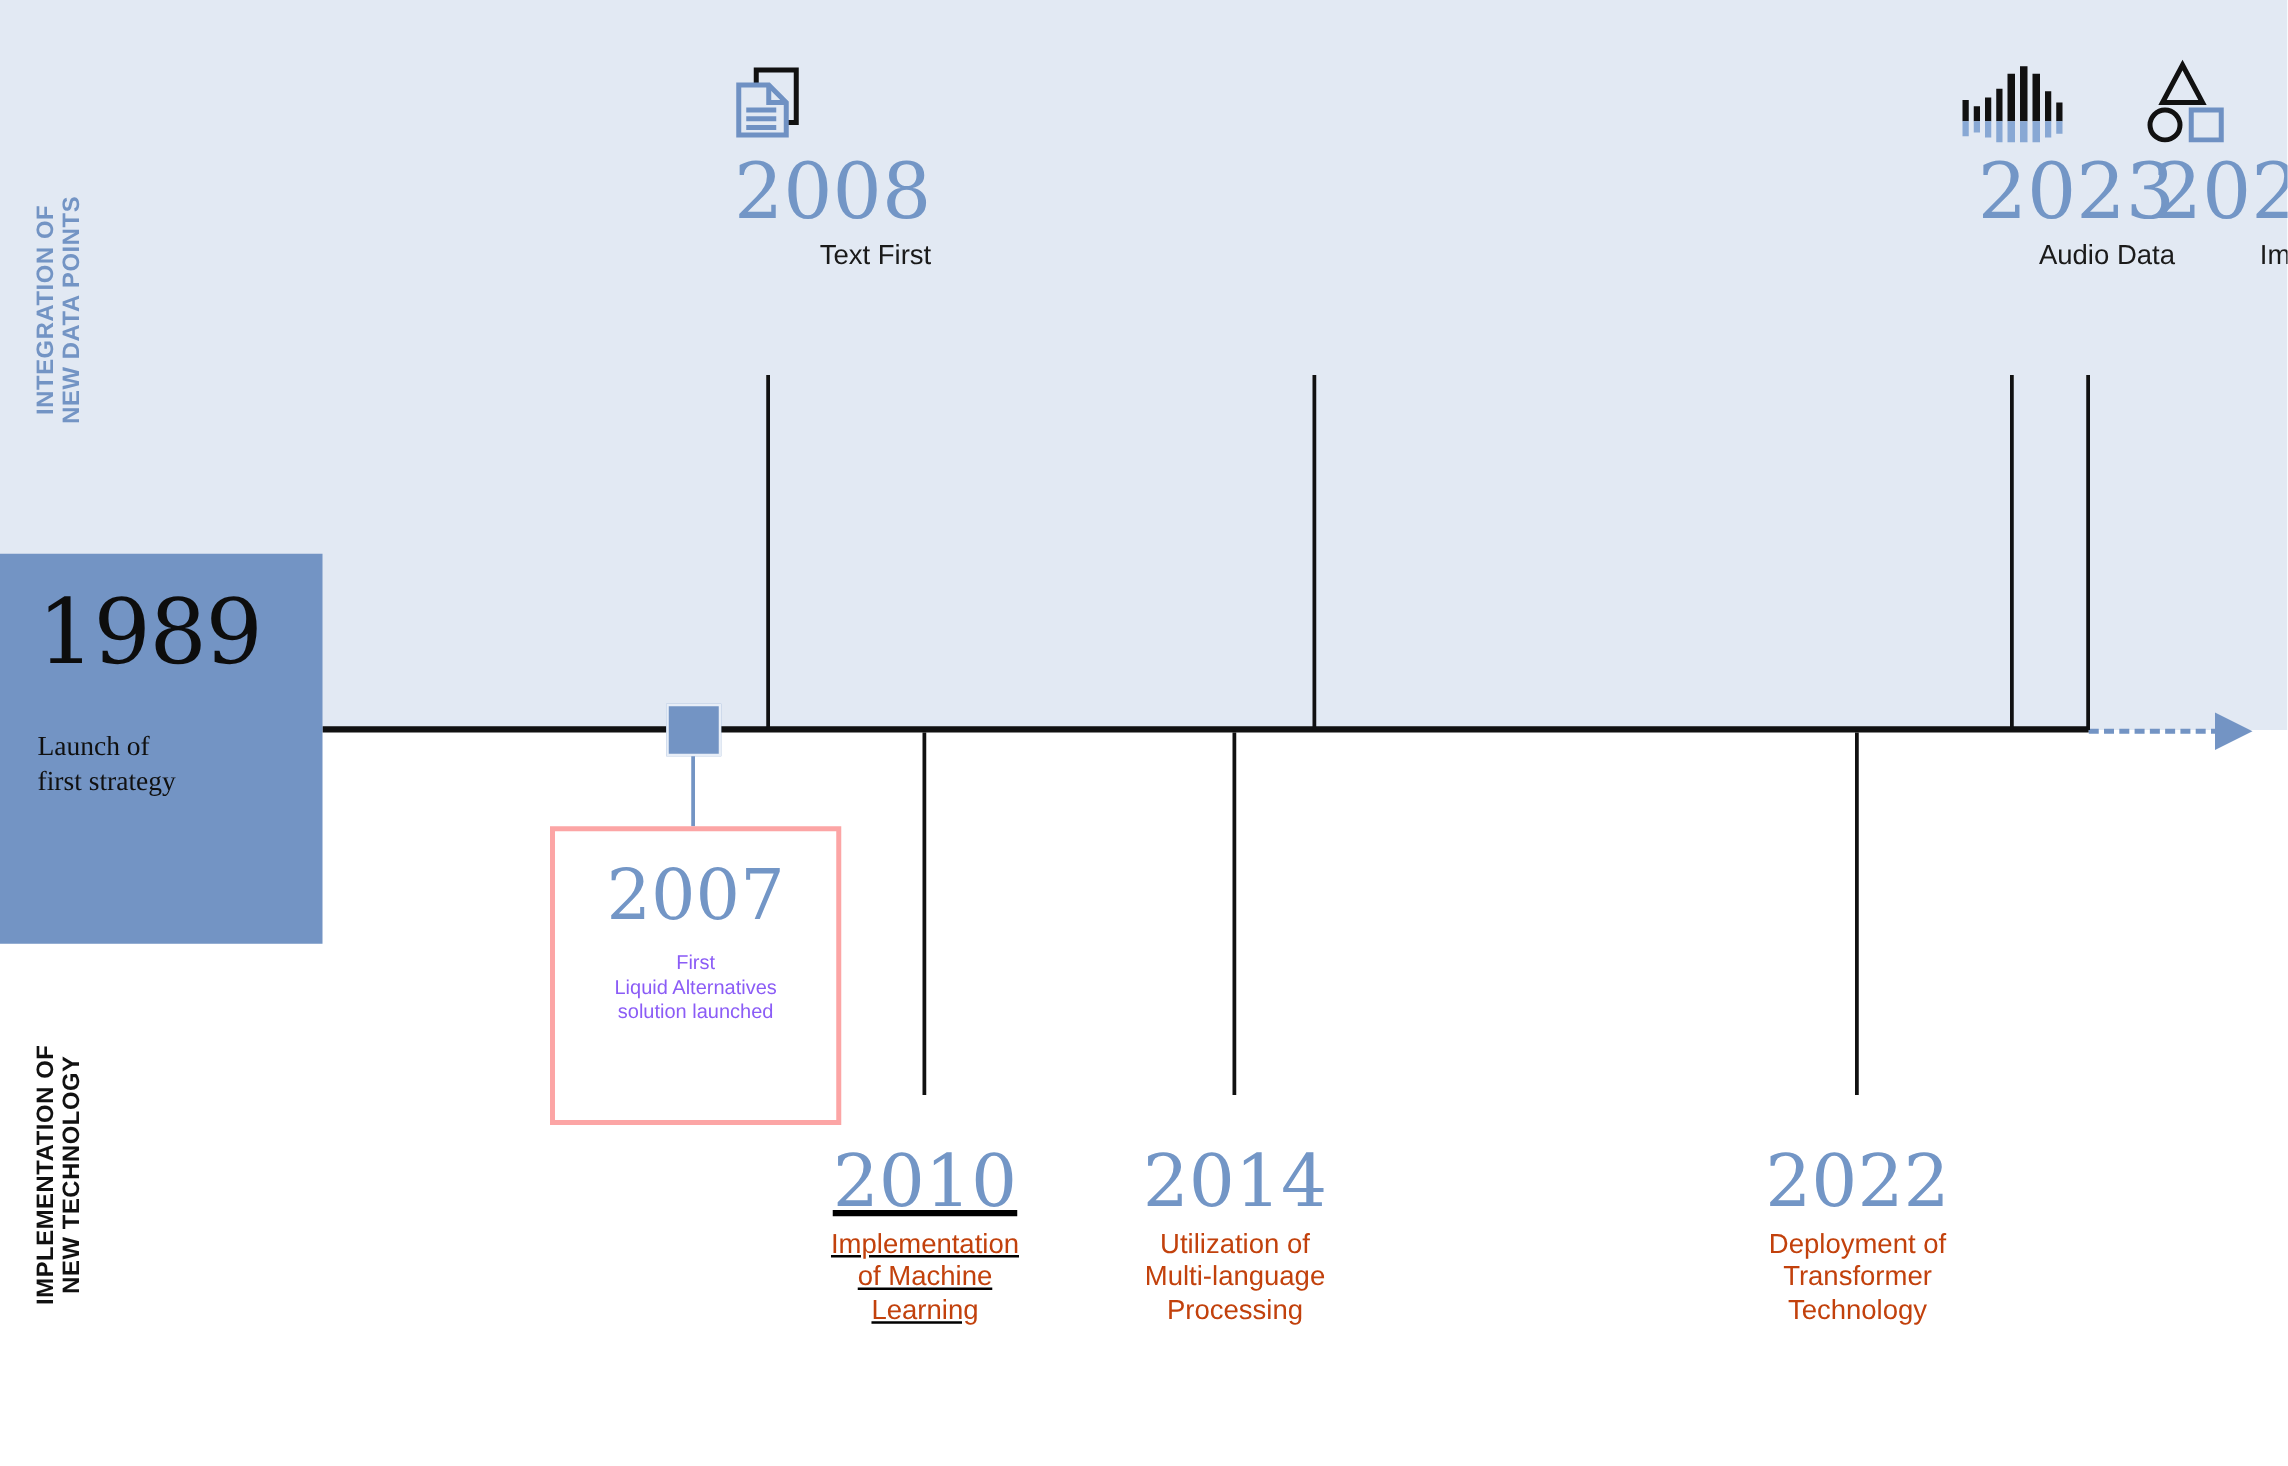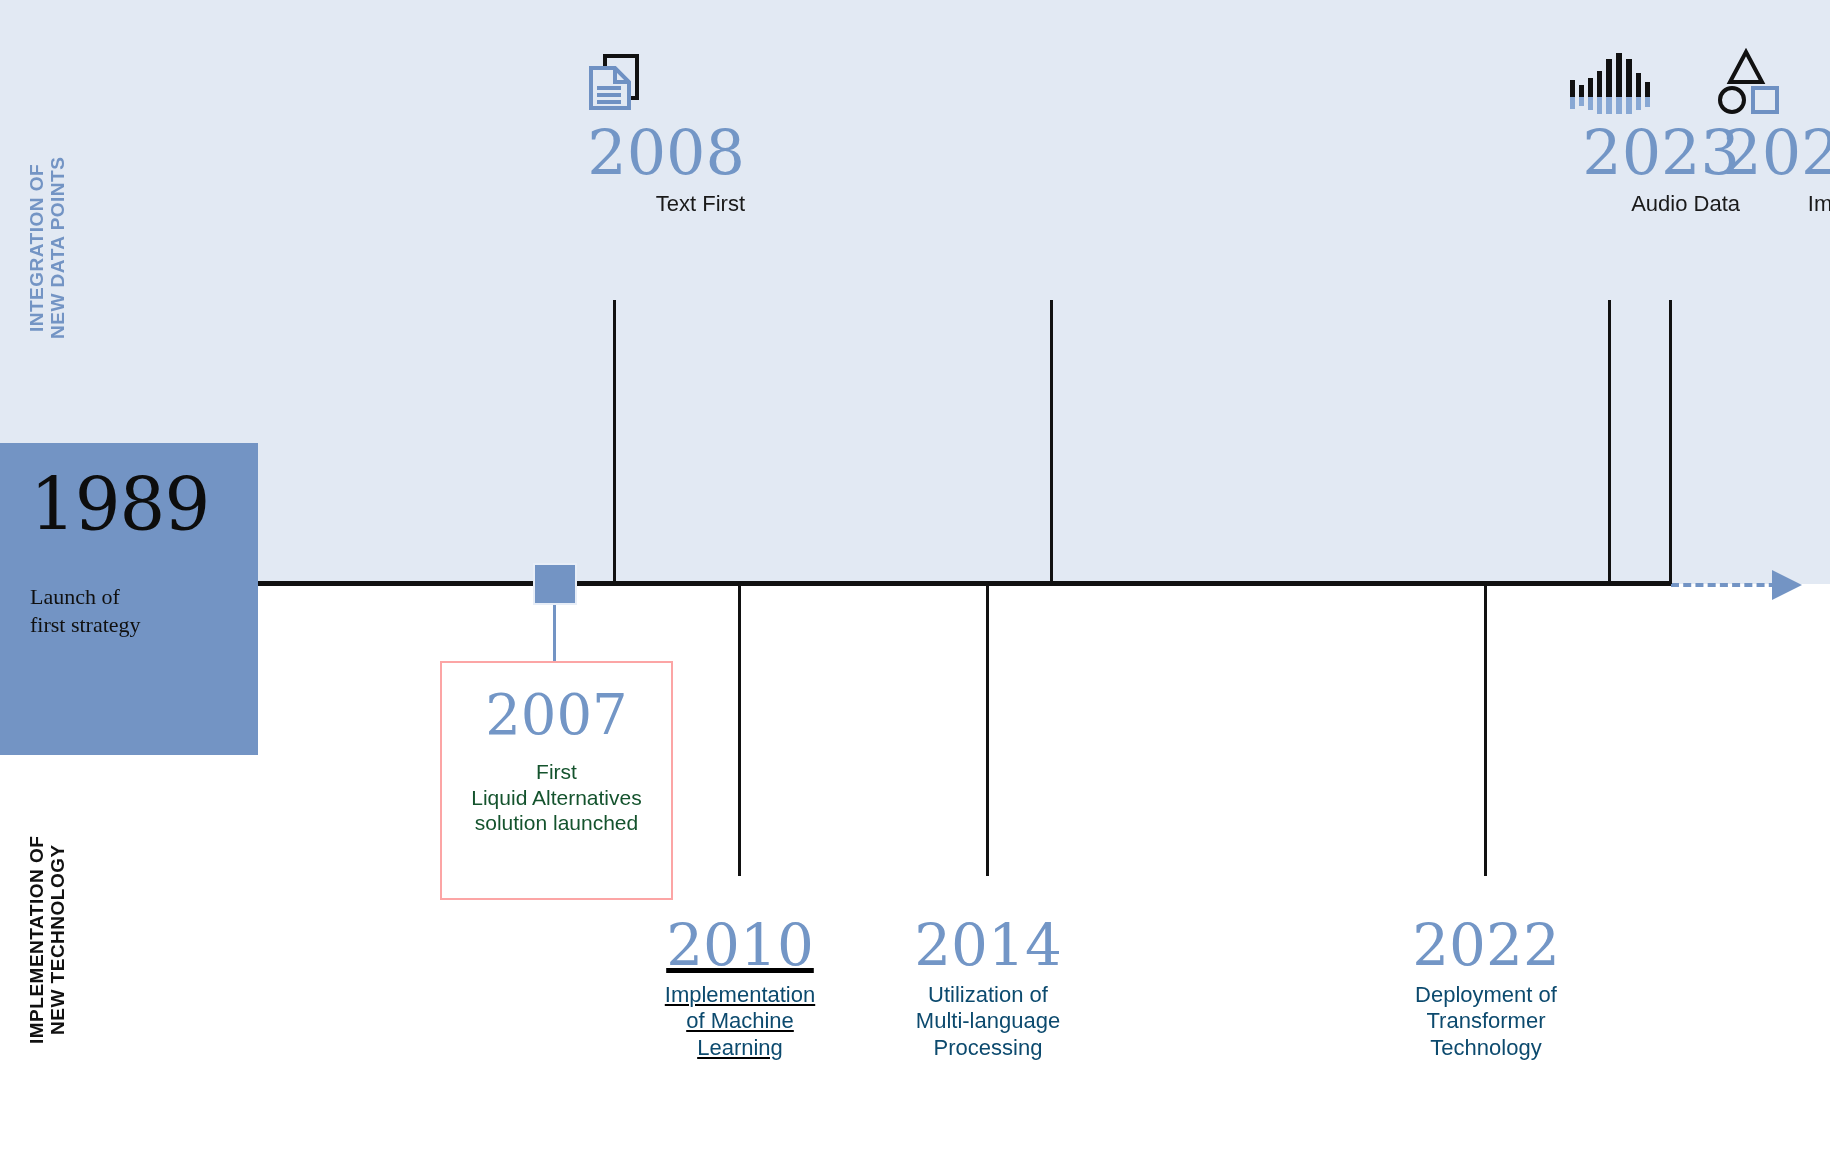--- a/index.html
+++ b/index.html
@@ -92,41 +92,41 @@
   .item-up .lbl{font-size:22px;color:#1a1a1a;margin-top:6px;}
 
   
   .item-dn{
     position:absolute;top:915px;width:250px;text-align:center;
   }
   .item-dn .yr{
     font-family:"DejaVu Serif","Liberation Serif",serif;
     font-size:58px;color:#7396c6;line-height:1.05;font-weight:400;
   }
-  .item-dn .lbl{font-size:22px;color:#0c4a6e;margin-top:6px;line-height:1.2;white-space:pre-line;}
+  .item-dn .lbl{font-size:22px;color:#c2410c;margin-top:6px;line-height:1.2;white-space:pre-line;}
 
   
   .marker-sq{
     position:absolute;left:533px;top:563px;width:44px;height:42px;
     background:#7394c4;border:2px solid #e8eef7;box-sizing:border-box;
   }
   .marker-stem{
     position:absolute;left:553px;top:605px;width:3px;height:57px;background:#7394c4;
   }
   .callout-2007{
     position:absolute;left:440px;top:661px;width:233px;height:239px;
-    background:#ffffff;border:2px solid #fca5a5;box-sizing:border-box;
+    background:#ffffff;border:4px solid #fca5a5;box-sizing:border-box;
     text-align:center;padding-top:24px;
   }
   .callout-2007 .yr{
     font-family:"DejaVu Serif","Liberation Serif",serif;
     font-size:56px;color:#7396c6;line-height:1;font-weight:400;
   }
   .callout-2007 .lbl{
-    font-size:21px;color:#14532d;margin-top:16px;line-height:1.22;white-space:pre-line;
+    font-size:16px;color:#8b5cf6;margin-top:16px;line-height:1.22;white-space:pre-line;
   }
 
   
   svg{display:block;}
 </style>
 </head>
 <body>
 
 <div id="stage">
 

